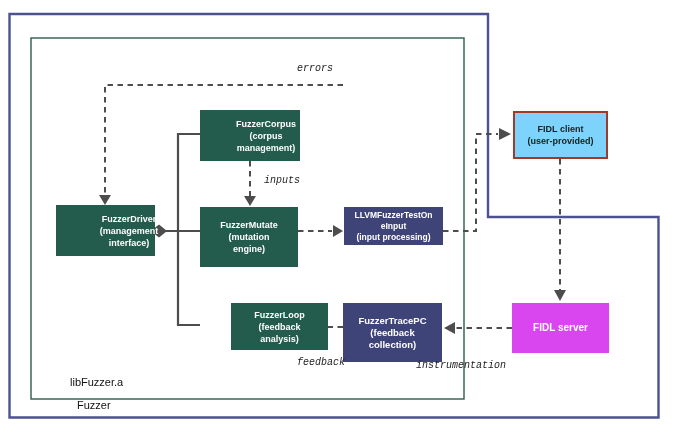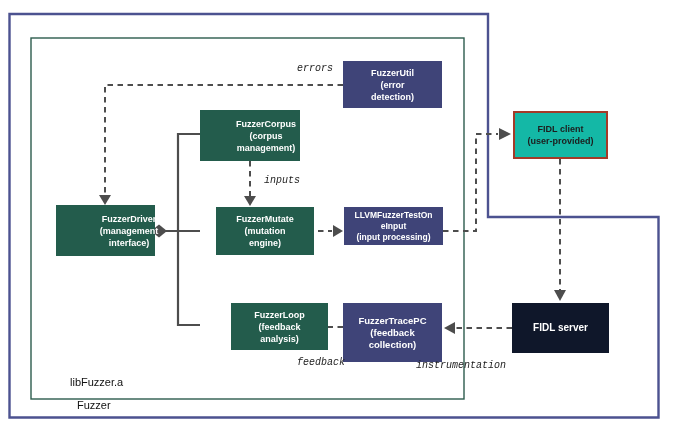--- a/index.html
+++ b/index.html
@@ -9,22 +9,22 @@
   }
   #lines{position:absolute;left:0;top:0;width:678px;height:432px;}
   .box{
     position:absolute;display:flex;flex-direction:column;justify-content:center;align-items:center;
     text-align:center;color:#ffffff;font-weight:600;font-size:9px;line-height:12px;
     box-sizing:border-box;z-index:2;
   }
   .box span{display:block;}
   .green{background:#235c4c;}
   .navy{background:#3f4478;}
-  .red{background:#0f172a;text-align:center;}
-  .outline-red{background:#14b8a6;border:2px solid #a33a28;color:#1d1d1d;}
+  .red{background:#d946ef;text-align:center;}
+  .outline-red{background:#7dd3fc;border:2px solid #a33a28;color:#1d1d1d;}
   .small-text{font-size:8.5px;line-height:11px;}
   .edge-label{
     position:absolute;font-family:Liberation Mono, monospace;font-style:italic;
     font-size:10px;color:#222222;text-align:left;z-index:3;white-space:nowrap;
   }
   .zone-label{
     position:absolute;font-size:11px;color:#111111;font-weight:500;z-index:3;white-space:nowrap;margin-left:32px;
   }
 </style>
 </head>
@@ -58,39 +58,34 @@
       <polygon points="99,195 111,195 105,205"></polygon>
       <polygon points="244,196 256,196 250,206"></polygon>
       <polygon points="333,225 333,237 343,231"></polygon>
       <polygon points="499,128 499,140 511,134"></polygon>
       <polygon points="554,290 566,290 560,301"></polygon>
       <polygon points="455,322 455,334 444,328"></polygon>
       <polygon points="310,321 310,333 299,327"></polygon>
     </g>
   </svg>
 
-  <div class="box navy" style="left:343px;top:61px;width:99px;height:47px;">
-    <span>FuzzerUtil</span>
-    <span>(error</span>
-    <span>detection)</span>
-  </div>
 
   <div class="box green" style="left:200px;top:110px;width:100px;height:51px;padding-left:32px;">
     <span>FuzzerCorpus</span>
     <span>(corpus</span>
     <span>management)</span>
   </div>
 
   <div class="box green" style="left:56px;top:205px;width:99px;height:51px;padding-left:47px;">
     <span>FuzzerDriver</span>
     <span>(management</span>
     <span>interface)</span>
   </div>
 
-  <div class="box green" style="left:216px;top:207px;width:98px;height:48px;">
+  <div class="box green" style="left:200px;top:207px;width:98px;height:60px;">
     <span>FuzzerMutate</span>
     <span>(mutation</span>
     <span>engine)</span>
   </div>
 
   <div class="box navy small-text" style="left:344px;top:207px;width:99px;height:38px;text-align:center;">
     <span>LLVMFuzzerTestOn</span>
     <span>eInput</span>
     <span>(input processing)</span>
   </div>

